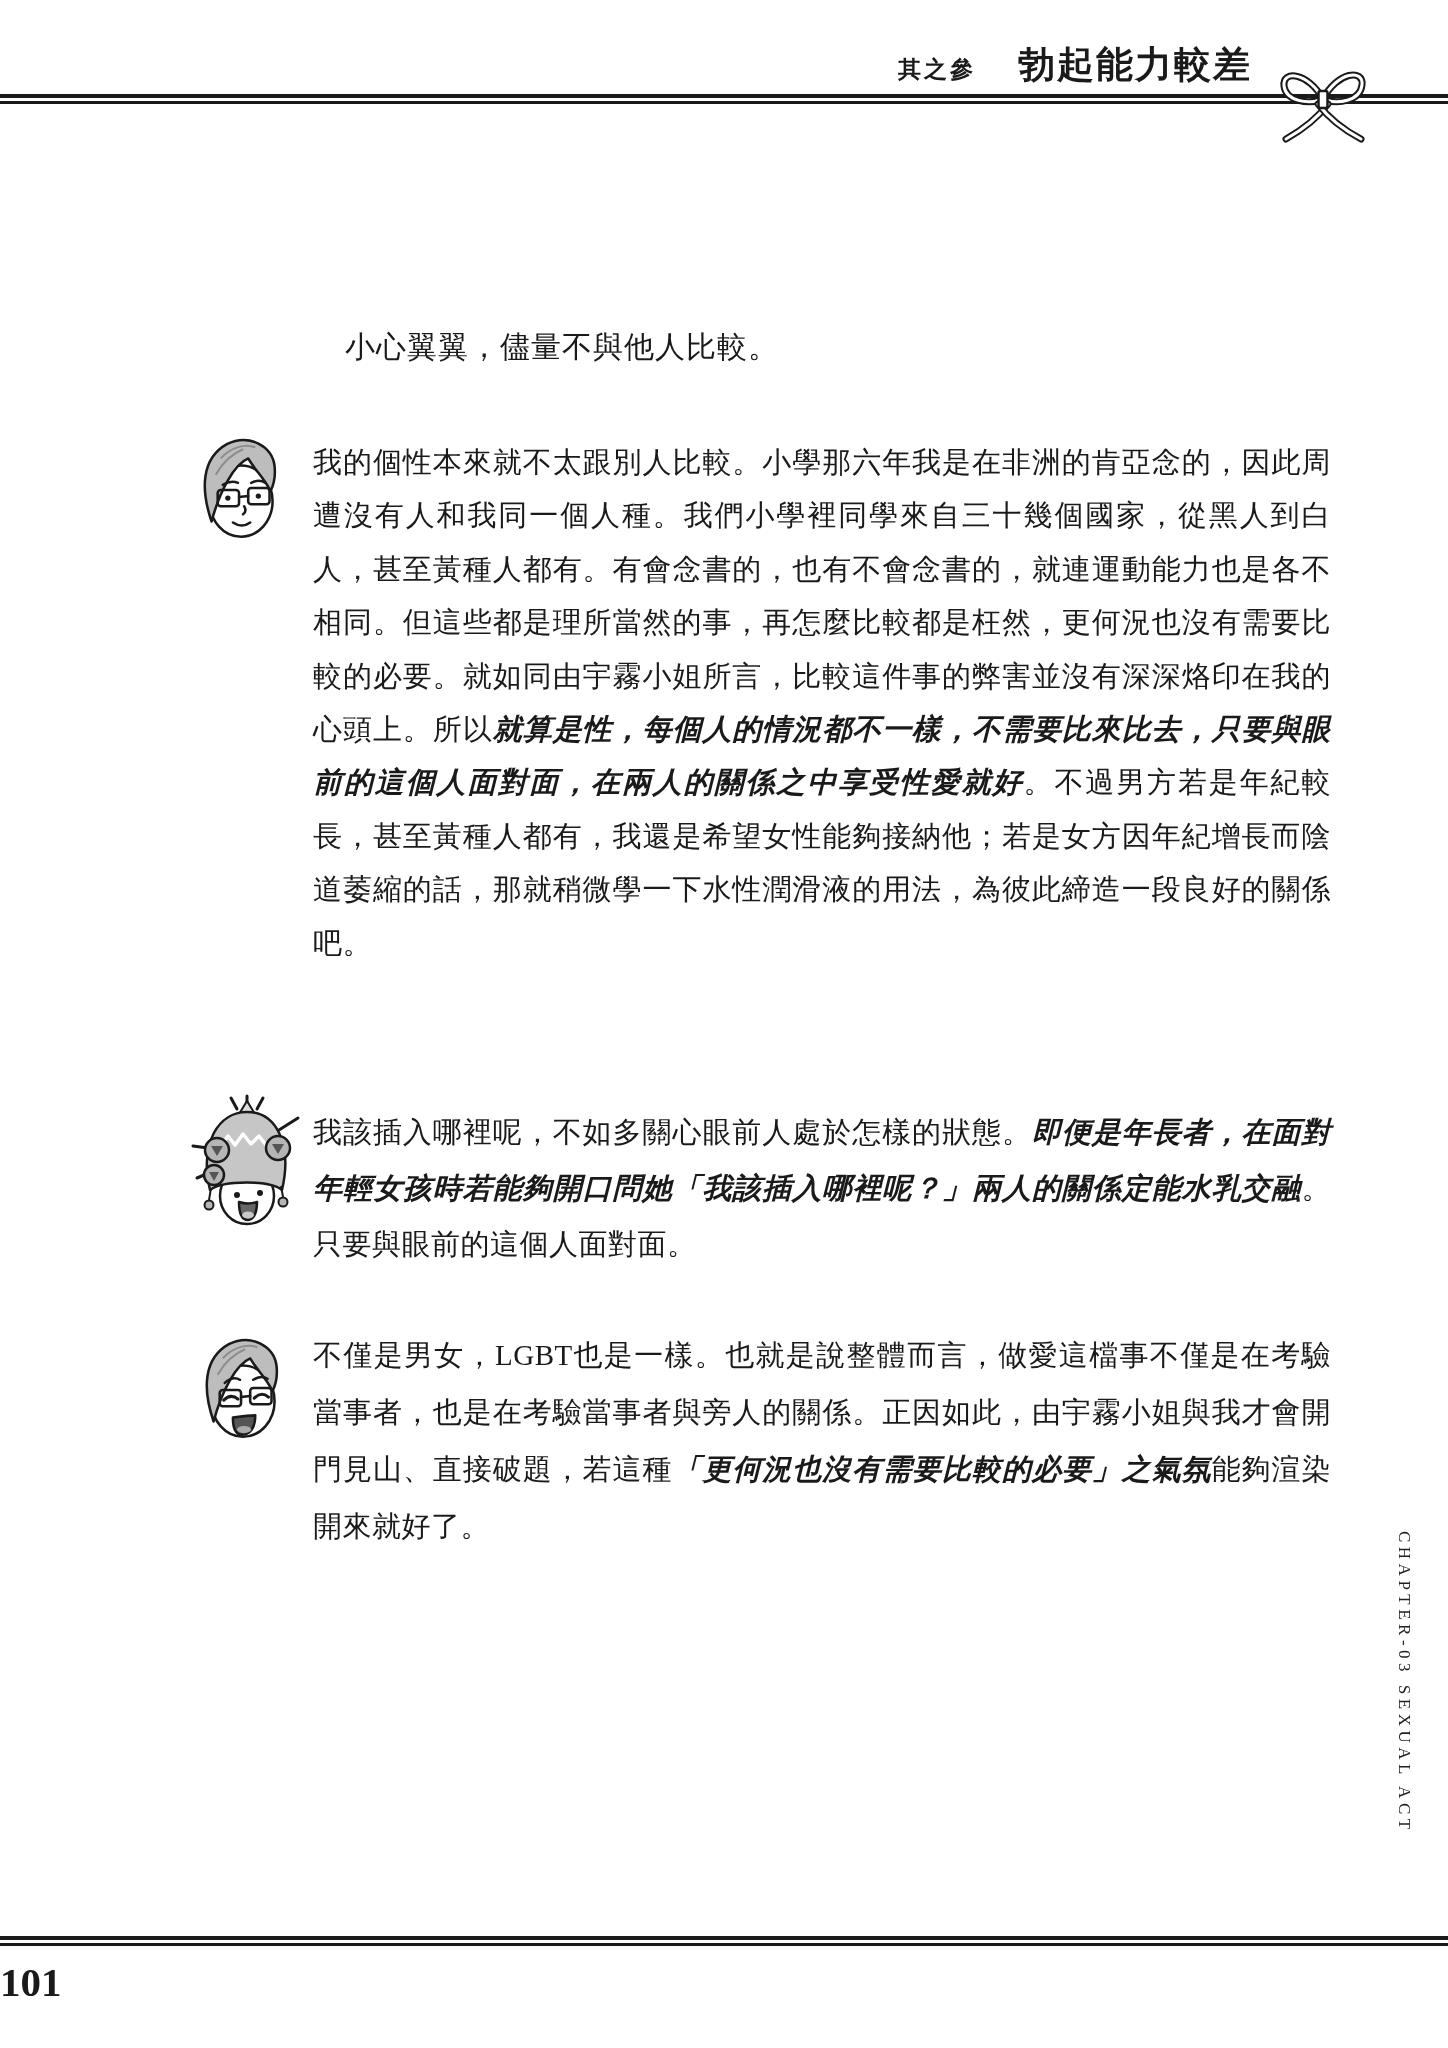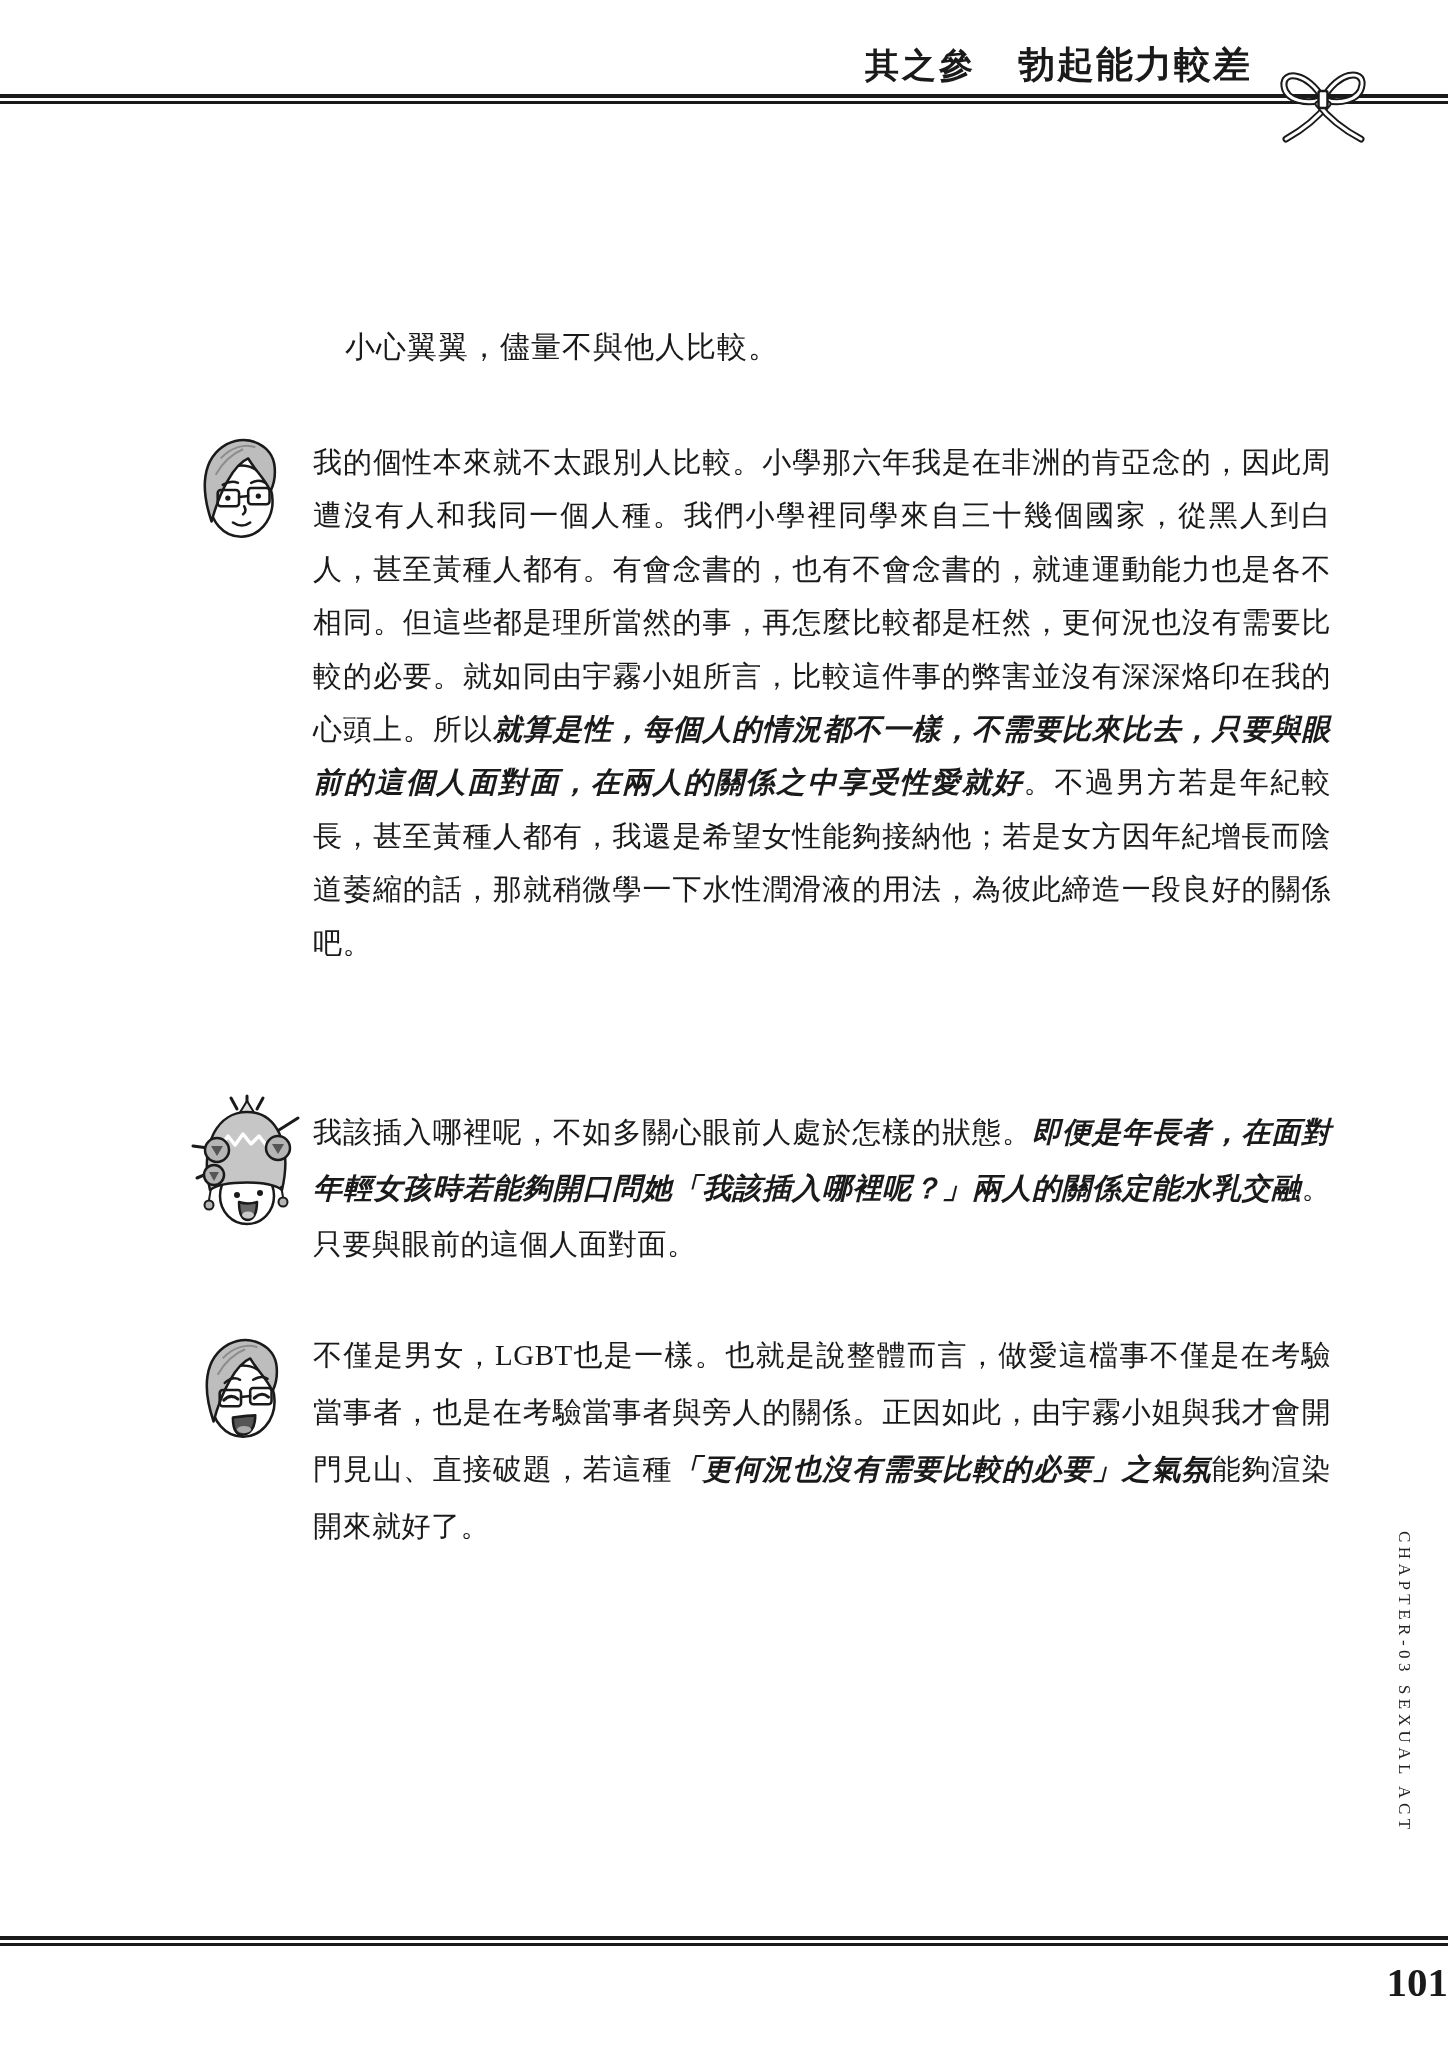--- a/index.html
+++ b/index.html
@@ -12,21 +12,21 @@
     color:var(--ink);
   }
 
   
   .header-text{
     position:absolute; top:40px; right:196px;
     display:flex; align-items:baseline; gap:42px;
     font-family:"Liberation Sans","DejaVu Sans",sans-serif;
     white-space:nowrap;
   }
-  .chapter-label{ font-size:34px; font-weight:600; letter-spacing:3px; }
+  .chapter-label{ font-size:23px; font-weight:600; letter-spacing:3px; }
   .chapter-title{ font-size:37px; font-weight:900; letter-spacing:2px; }
 
   .rule{ position:absolute; left:0; }
   .rule .thick{ height:4px; background:var(--ink); }
   .rule .gap{ height:3px; }
   .rule .thin{ height:2.5px; background:var(--ink); }
   .rule-top{ top:94px; width:1448px; }
   .rule-bottom{ top:1936px; width:1448px; }
 
   .bow{ position:absolute; left:1272px; top:60px; width:104px; height:84px; }
@@ -58,21 +58,21 @@
   
   .side-label{
     position:absolute; left:1414px; top:1531px;
     transform:rotate(90deg); transform-origin:0 0;
     font-family:"Liberation Serif","DejaVu Serif",serif;
     font-size:17px; letter-spacing:4.5px; color:#222;
     white-space:nowrap;
   }
   .page-number{
     position:absolute; top:1958px; left:0; width:1448px;
-    text-align:right; font-size:41px; font-weight:700;
+    text-align:left; font-size:41px; font-weight:700;
     font-family:"Liberation Serif","DejaVu Serif",serif;
   }
 </style>
 </head>
 <body>
 
 <header class="header-text">
   <span class="chapter-label">其之參</span>
   <span class="chapter-title">勃起能力較差</span>
 </header>

